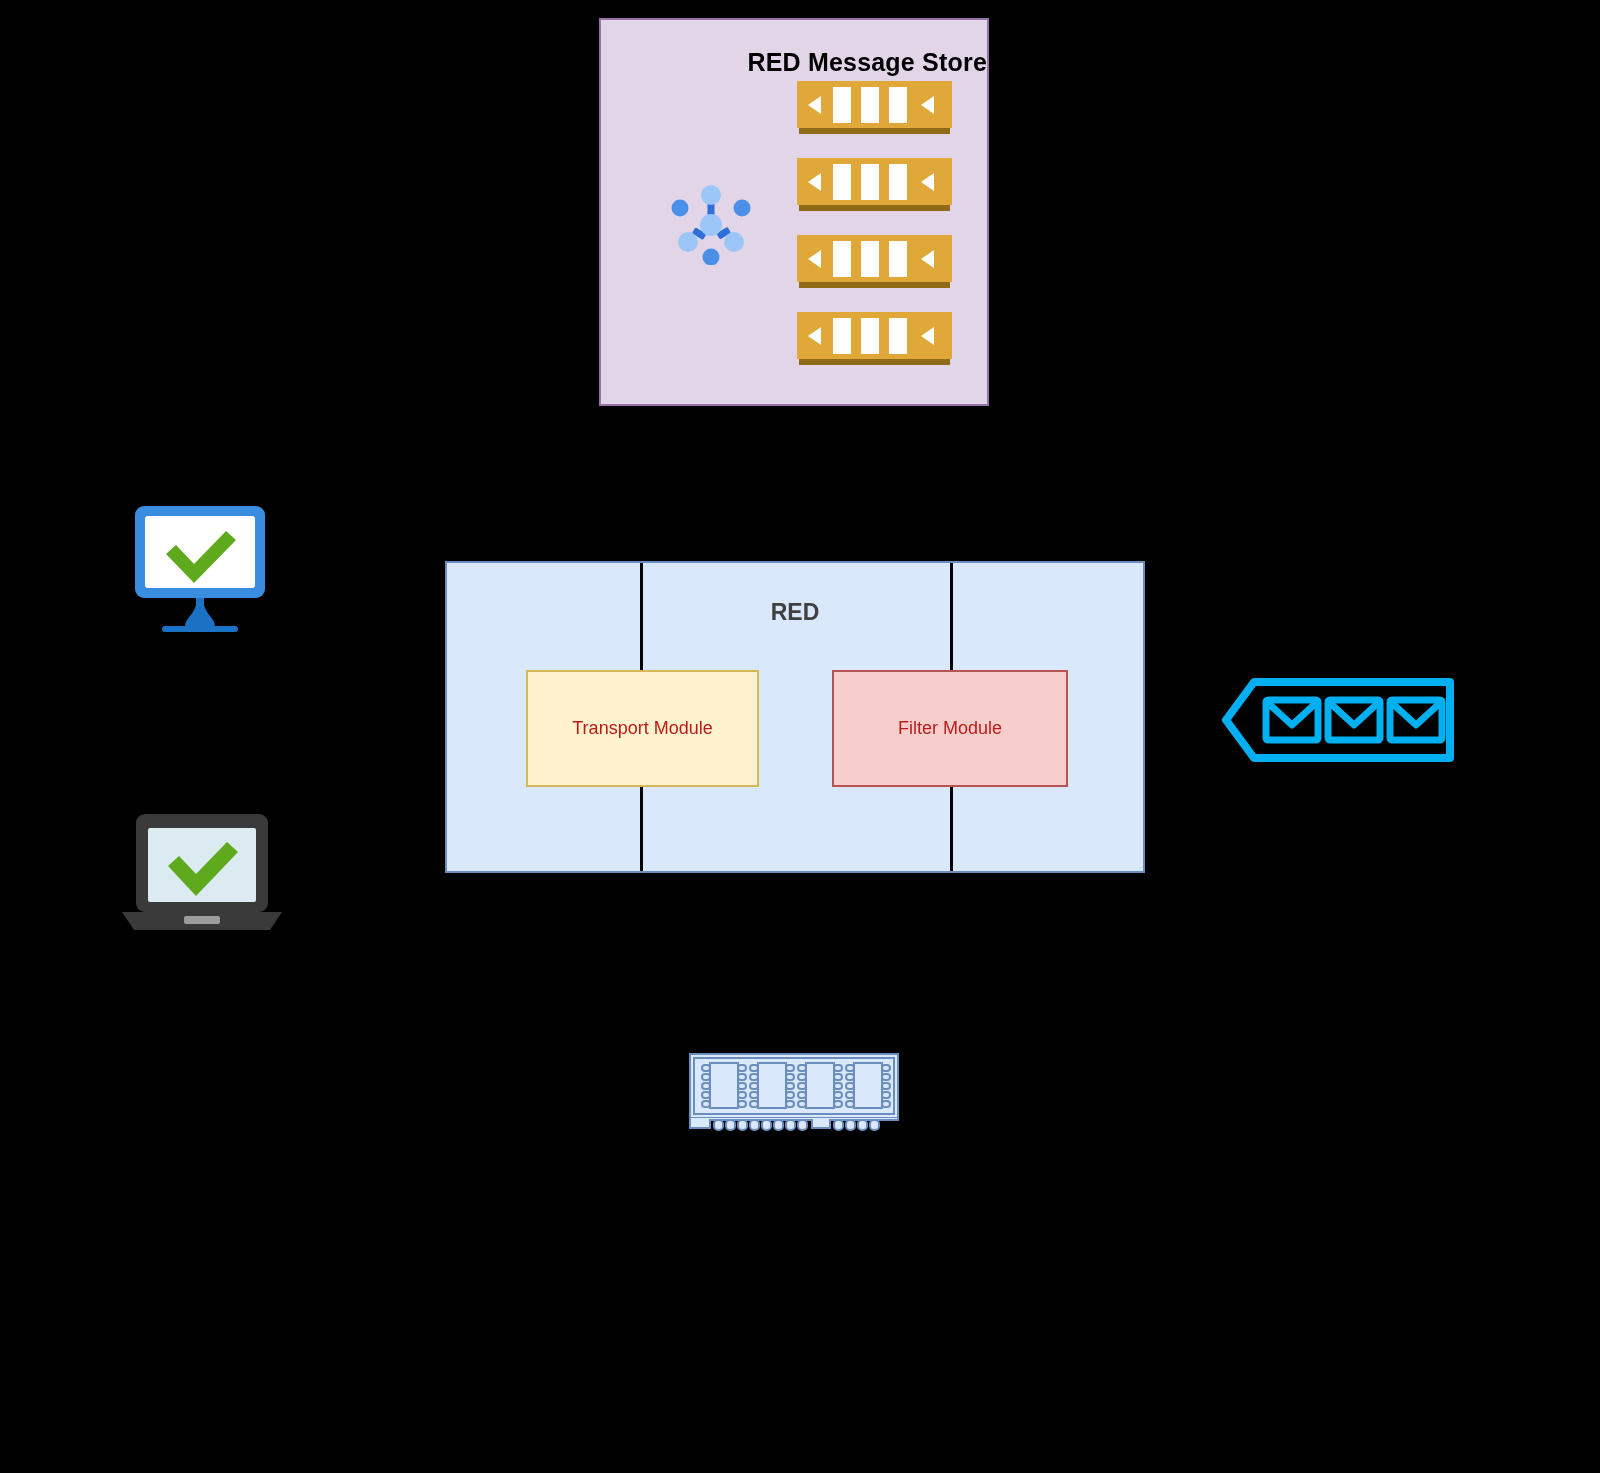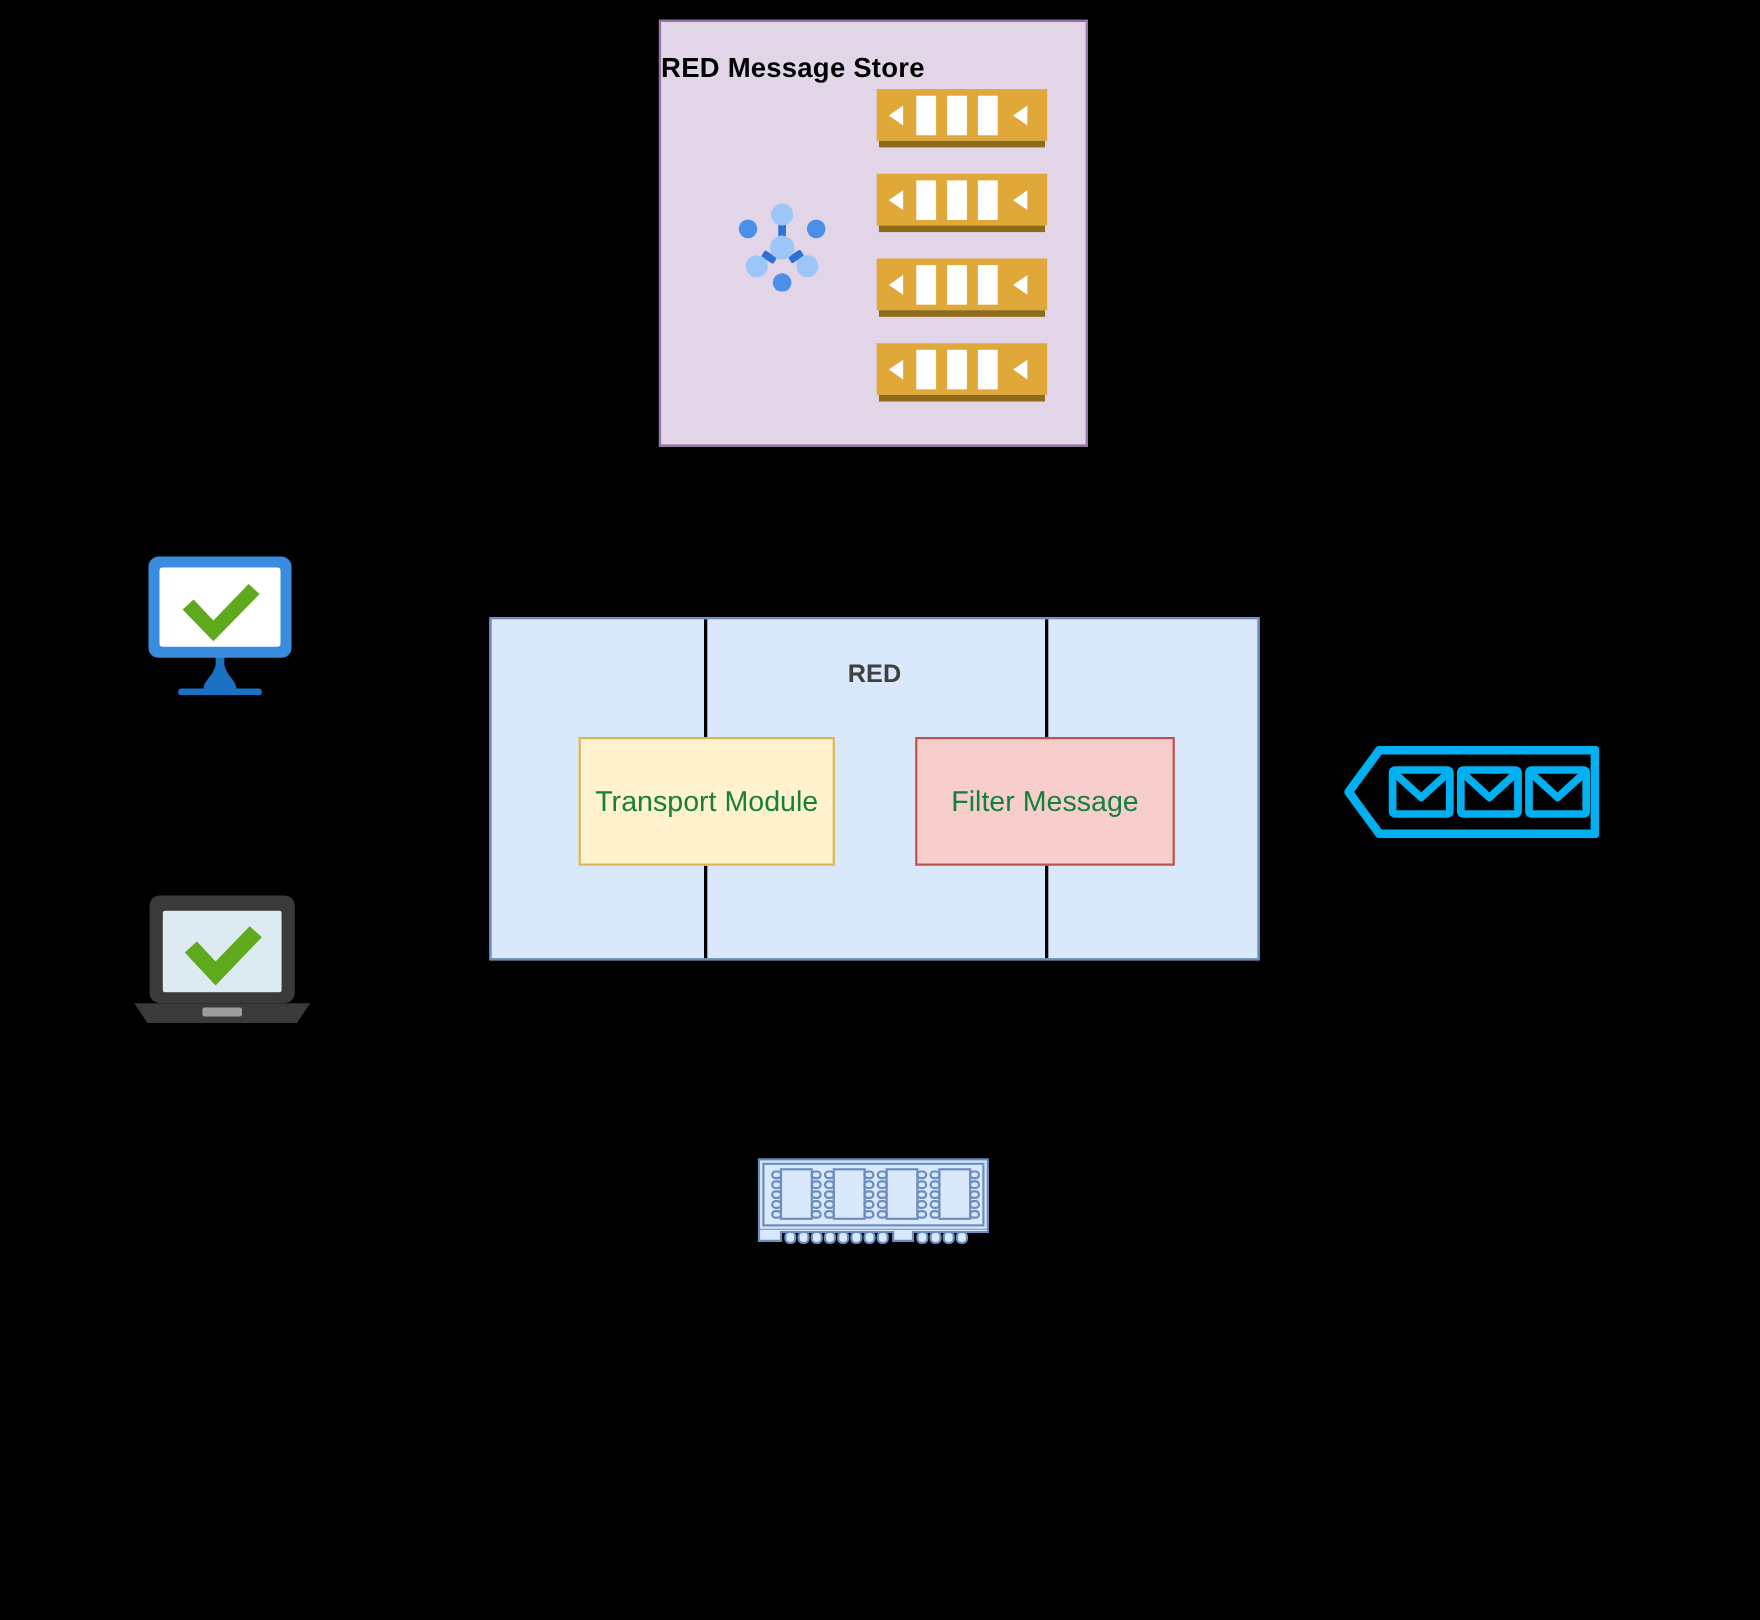--- a/index.html
+++ b/index.html
@@ -29,21 +29,21 @@
     height: 388px;
     background: #E1D5E7;
     border: 2px solid #9673A6;
     box-sizing: border-box;
   }
   #message-store-title {
     position: absolute;
     left: 0;
     top: 28px;
     width: 100%;
-    text-align: left;
+    text-align: right;
     font-size: 25px;
     font-weight: bold;
     color: #000000;
     letter-spacing: 0.2px;
   }
 
   
   #cluster-icon {
     position: absolute;
     left: 70px;
@@ -127,22 +127,22 @@
   }
   #divider-left  { left: 193px; }
   #divider-right { left: 503px; }
 
   .module-box {
     position: absolute;
     box-sizing: border-box;
     display: flex;
     align-items: center;
     justify-content: center;
-    font-size: 26px;
-    color: #15803d;
+    font-size: 18px;
+    color: #b91c1c;
   }
   #transport-module {
     left: 79px;
     top: 107px;
     width: 233px;
     height: 117px;
     background: #FFF2CC;
     border: 2px solid #D6B656;
   }
   #filter-module {
@@ -251,21 +251,21 @@
   </div>
 
   <div id="red-container">
     <div class="divider" id="divider-left"></div>
     <div class="divider" id="divider-right"></div>
 
     <div id="red-title">RED</div>
 
     <div class="module-box" id="transport-module">Transport Module</div>
 
-    <div class="module-box" id="filter-module">Filter Message</div>
+    <div class="module-box" id="filter-module">Filter Module</div>
   </div>
 
   <svg id="monitor-icon" viewBox="0 0 140 132">
     <path d="M66 86 h8 v30 h-8 z" fill="#1B72C4"></path>
     <path d="M55 127 c0-9 8-11 11-22 h8 c3 11 11 13 11 22 z" fill="#1B72C4"></path>
     <rect x="32" y="126" width="76" height="6" rx="3" fill="#1B72C4"></rect>
     <rect x="5" y="6" width="130" height="92" rx="9" fill="#3A8DDE"></rect>
     <rect x="15" y="16" width="110" height="72" rx="3" fill="#FFFFFF"></rect>
     <path d="M36 54 l10 -9 l18 19 l32 -33 l10 9 l-42 43 z" fill="#5FA91D"></path>
   </svg>

